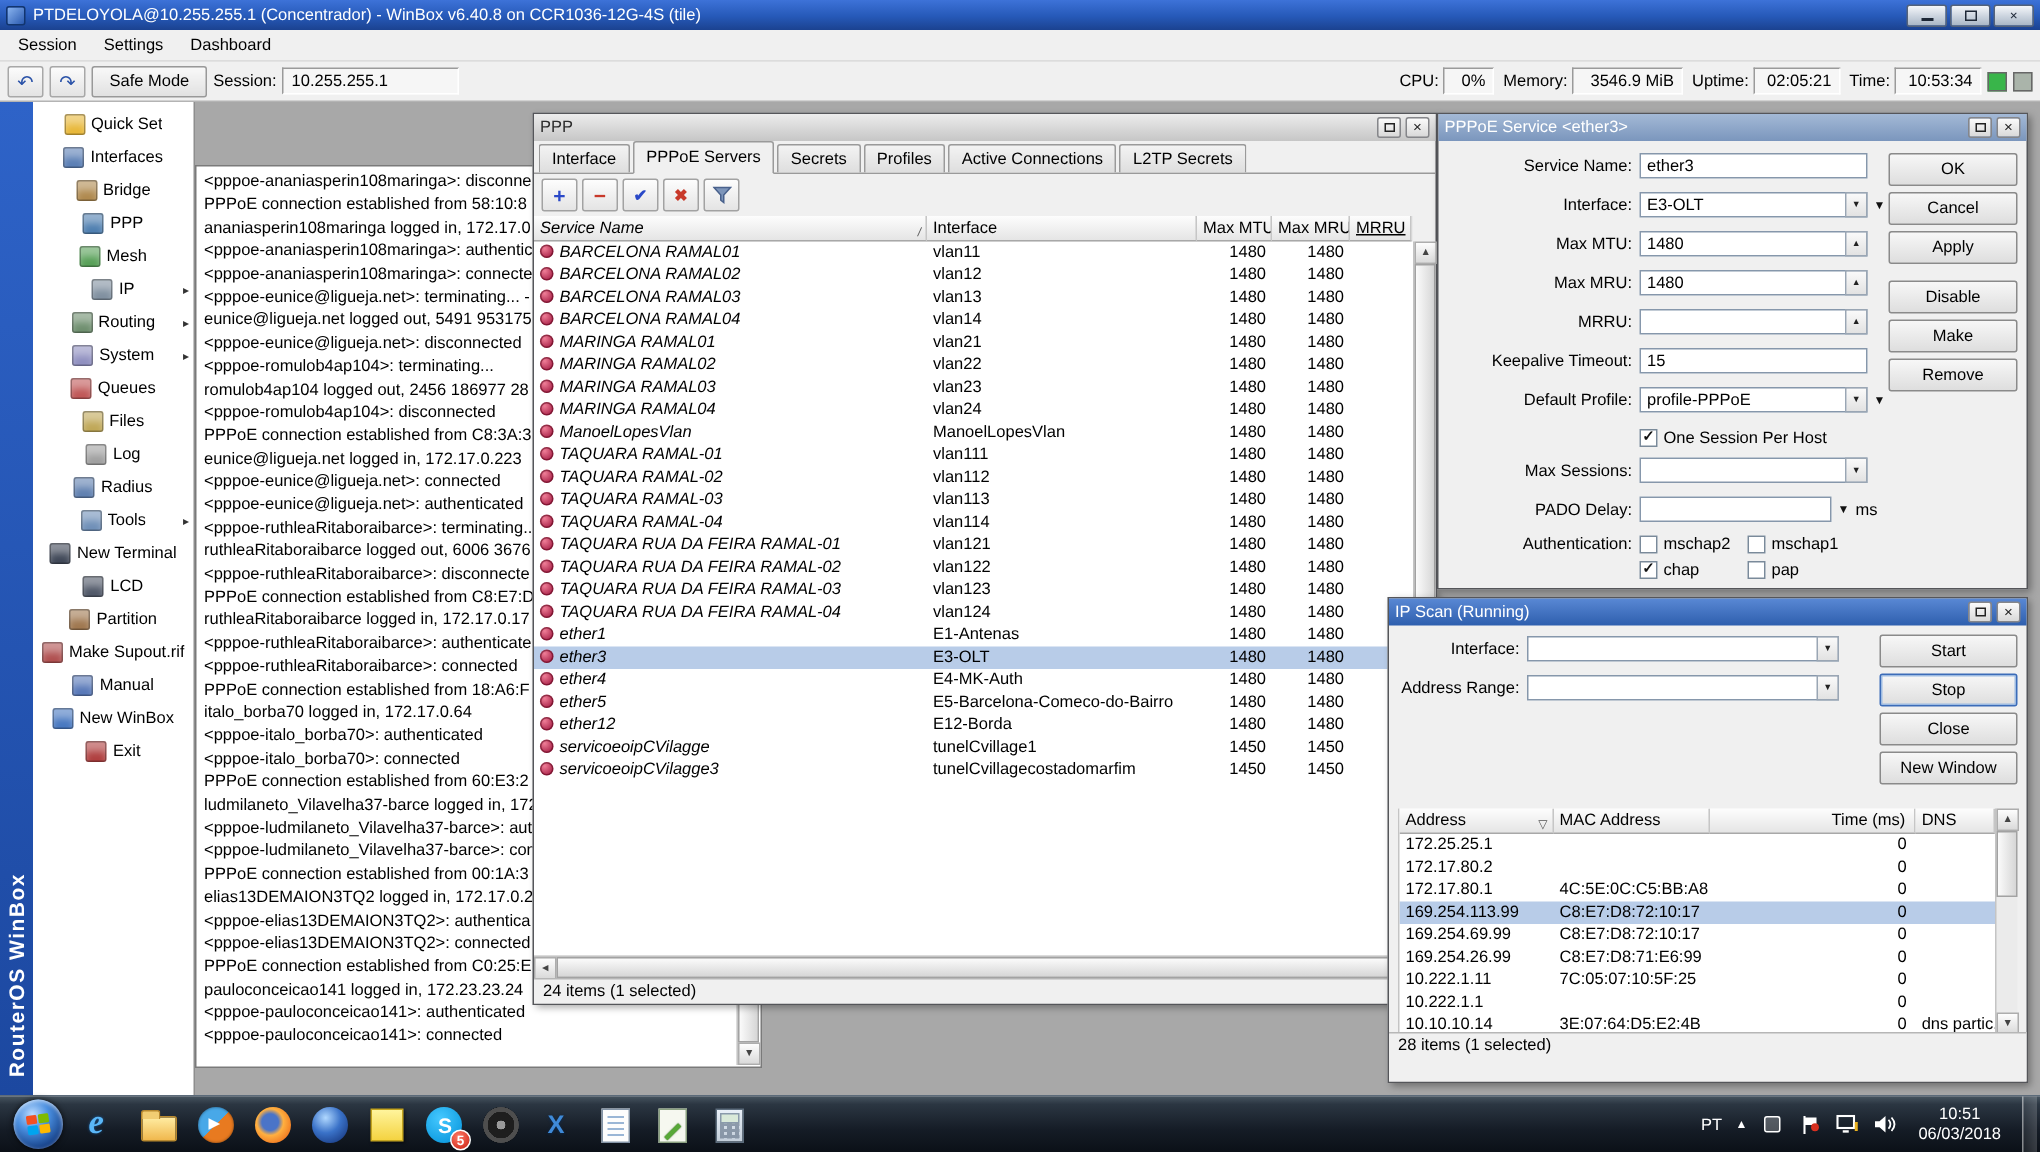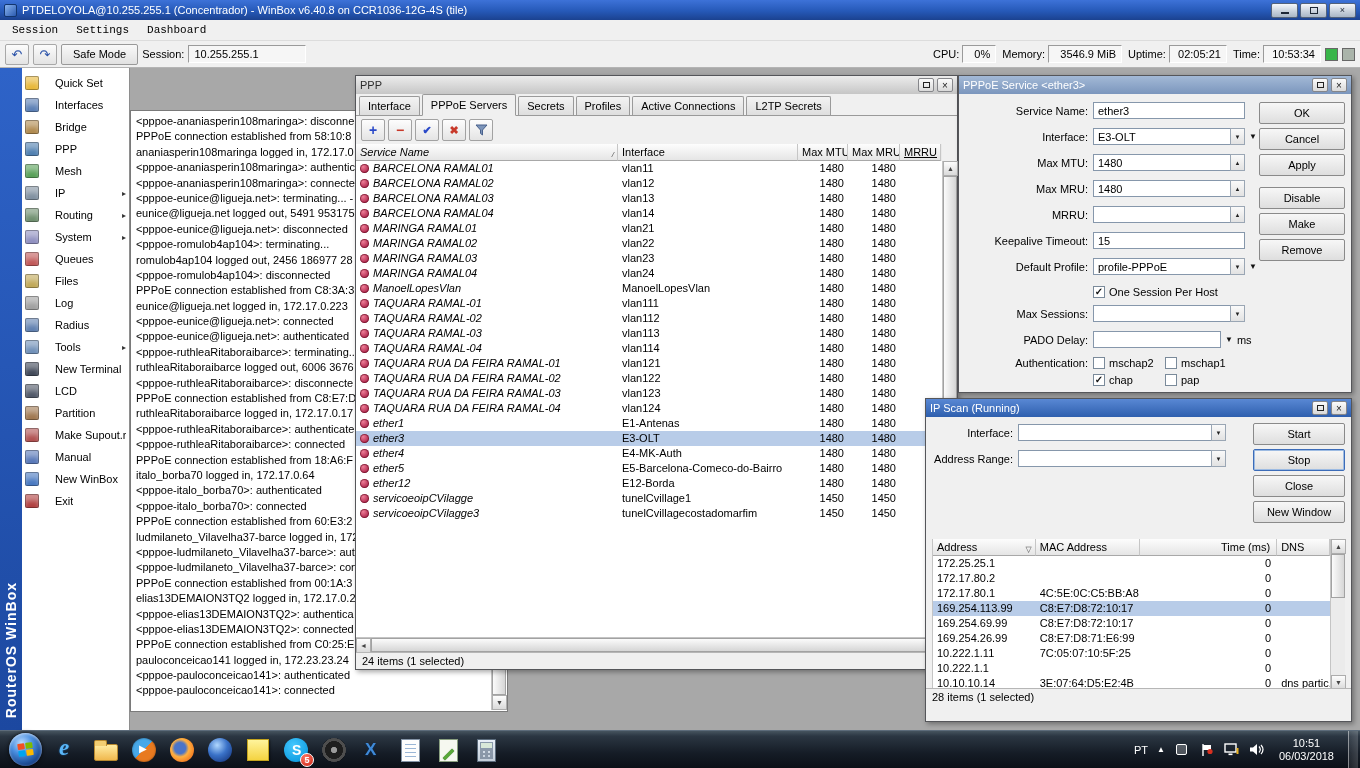--- a/index.html
+++ b/index.html
@@ -31,21 +31,21 @@
   .led{width:13px;height:13px;border:1px solid #676767;flex:none;}
   .led.green{background:#39b54a;}
   .led.gray{background:#aab4aa;}
 
   
   #desktop{position:absolute;left:0;top:68px;width:1360px;height:662px;background:#a8a8a8;overflow:hidden;}
   #brandstrip{position:absolute;left:0;top:0;width:22px;height:662px;background:linear-gradient(180deg,#2e63c8,#1c48a0);display:flex;align-items:flex-end;justify-content:center;padding-bottom:12px;}
   #brandstrip span{writing-mode:vertical-rl;transform:rotate(180deg);color:#fff;font-size:14px;font-weight:bold;letter-spacing:1px;white-space:nowrap;}
 
   #sidebar{position:absolute;left:22px;top:0;width:108px;height:662px;background:#fff;border-right:1px solid #8e8e8e;padding-top:4px;}
-  .sb-item{display:flex;align-items:center;height:22px;padding:0 3px;gap:16px;position:relative;}
+  .sb-item{display:flex;align-items:center;height:22px;padding:0 3px;gap:4px;position:relative;justify-content:center;}
   .sb-icon{width:14px;height:14px;border-radius:2px;flex:none;box-shadow:inset 0 0 0 1px rgba(0,0,0,.3),inset 0 7px 5px rgba(255,255,255,.4);}
   .sb-label{white-space:nowrap;overflow:hidden;}
   .sb-arrow{position:absolute;right:3px;font-size:8px;color:#333;}
 
   
   .mdi-window{position:absolute;background:#f0f0f0;border:1px solid #55565a;box-shadow:2px 2px 5px rgba(0,0,0,.35);}
   .mdi-titlebar{height:18px;display:flex;align-items:center;padding:0 4px;}
   .mdi-titlebar.inactive{background:linear-gradient(180deg,#ececec,#c6c6c6);color:#2d2d2d;}
   .mdi-titlebar.semiactive{background:linear-gradient(180deg,#a3b9d6,#7b96bd);color:#fff;}
   .mdi-titlebar.active{background:linear-gradient(180deg,#5988d4,#2e5fae);color:#fff;}
@@ -185,21 +185,21 @@
     <span class="cap-btn">
         <span class="minbar"></span>
       </span>
     <span class="cap-btn">
         <span class="sq"></span>
       </span>
     <span class="cap-btn">×</span>
   </div>
 
   <div id="menubar">
-    <div id="menu-items" style="display:flex;font-family:Liberation Mono, monospace;">
+    <div id="menu-items" style="display:flex;">
         <div class="menu-item">Session</div>
         <div class="menu-item">Settings</div>
         <div class="menu-item">Dashboard</div>
       </div>
   </div>
 
   <div id="toolbar">
     <span class="tool-btn">↶</span>
     <span class="tool-btn">↷</span>
     <span id="safe-mode">Safe Mode</span>

